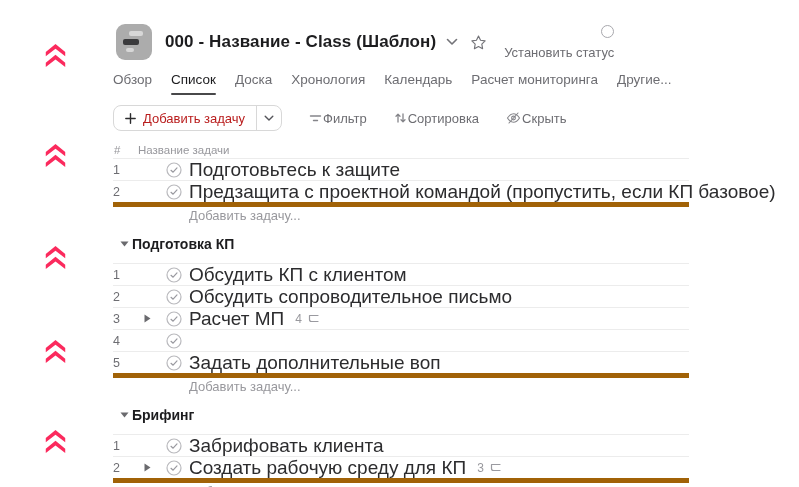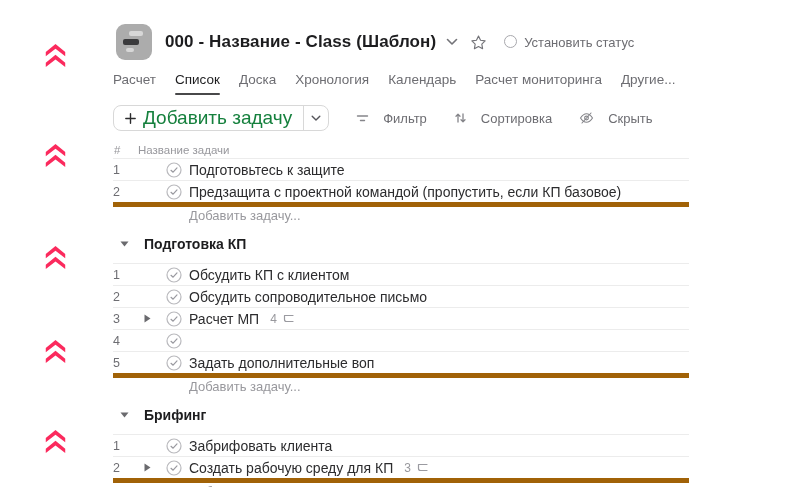--- a/index.html
+++ b/index.html
@@ -19,48 +19,48 @@
   
   .proj-header { display:flex; align-items:center; margin-top:24px; height:36px; }
   .proj-icon { width:36px; height:36px; border-radius:9px; background:#acacac; position:relative; margin-left:3px; flex:none; }
   .proj-icon .bar { position:absolute; border-radius:2px; }
   .bar-top { left:13px; top:7px; width:14px; height:5px; background:#d7d7d7; }
   .bar-mid { left:7px; top:15px; width:16px; height:6px; background:#3a3a3c; }
   .bar-bot { left:10px; top:24px; width:8px; height:4px; background:#d7d7d7; }
   .proj-title { font-size:17px; font-weight:700; margin-left:13px; white-space:nowrap; letter-spacing:.1px; }
   .title-caret { margin-left:10px; display:flex; align-items:center; cursor:pointer; }
   .fav-star { margin-left:12px; display:flex; align-items:center; cursor:pointer; }
-  .status-btn { display:flex; align-items:flex-start; margin-left:17px; gap:7px; color:#6d6d72; font-size:13px; cursor:pointer; white-space:nowrap; }
+  .status-btn { display:flex; align-items:flex-end; margin-left:17px; gap:7px; color:#6d6d72; font-size:13px; cursor:pointer; white-space:nowrap;flex-direction:column; }
   .status-circle { width:13px; height:13px; border:1.4px solid #a8a8ad; border-radius:50%; flex:none; }
 
   
   .tabs { display:flex; gap:19px; margin-top:12px; }
   .tab { font-size:13.5px; color:#6d6d72; padding-bottom:8px; position:relative; cursor:pointer; white-space:nowrap; }
   .tab.active { color:#1d1d1f; font-weight:400; }
   .tab.active::after { content:""; position:absolute; left:0; right:0; bottom:0; height:2px; background:#48484a; border-radius:2px; }
 
   
   .toolbar { display:flex; align-items:center; margin-top:10px; height:26px; }
   .add-btn { display:flex; align-items:stretch; border:1px solid #d8d8d8; border-radius:8px; height:26px; cursor:pointer; background:#fff; }
-  .add-btn-main { display:flex; align-items:center; gap:7px; padding:0 11px; font-size:19px; color:#15803d; }
+  .add-btn-main { display:flex; align-items:center; gap:7px; padding:0 11px; font-size:13px; color:#b91c1c; }
   .add-btn-caret { display:flex; align-items:center; justify-content:center; width:25px; border-left:1px solid #d8d8d8; }
-  .tool-item { display:flex; align-items:center; gap:14px; color:#6d6d72; font-size:13px; margin-left:27px; cursor:pointer; white-space:nowrap; }
+  .tool-item { display:flex; align-items:center; gap:1px; color:#6d6d72; font-size:13px; margin-left:27px; cursor:pointer; white-space:nowrap; }
 
   
   .table-head { display:flex; align-items:flex-end; margin-top:12px; height:15px; font-size:11.5px; color:#98989d; padding-bottom:2px; }
   .th-num { width:25px; padding-left:1px; }
   .task-list { width:576px; }
   .task-row { display:flex; align-items:center; height:22px; border-top:1px solid #ececec; cursor:pointer; }
   .col-num { width:28px; font-size:12.5px; color:#6d6d72; flex:none; }
   .col-arrow { width:20px; display:flex; align-items:center; padding-left:3px; flex:none; }
   .col-check { width:28px; display:flex; align-items:center; padding-left:5px; flex:none; }
-  .task-title { font-size:14px; color:#2c2c2e; white-space:nowrap; }
+  .task-title { font-size:19px; color:#2c2c2e; white-space:nowrap; }
   .subtasks { margin-left:11px; color:#98989d; font-size:12px; display:flex; align-items:center; gap:5px; }
   .add-row { height:22px; border-top:5px solid #a16207; color:#98989d; font-size:13px; padding-left:76px; display:flex; align-items:center; cursor:pointer; }
-  .section-header { display:flex; align-items:center; gap:15px; padding-left:7px; height:39px; cursor:pointer; }
+  .section-header { display:flex; align-items:center; gap:3px; padding-left:7px; height:39px; cursor:pointer; }
   .section-title { font-size:14px; font-weight:700; color:#1d1d1f; }
   svg { display:block; }
 </style>
 </head>
 <body>
 
 <div class="logo lp1">
     <svg width="25" height="25" viewBox="0 0 25 27">
       <polygon points="12.5,1 23,9.6 23,14.4 12.5,6.1 2,14.4 2,9.6" fill="#FB2A5D"></polygon>
       <polygon points="12.5,12.6 23,21.2 23,26 12.5,17.7 2,26 2,21.2" fill="#FB2A5D"></polygon>
@@ -110,21 +110,21 @@
           <path d="M12 3l2.9 5.85 6.45.94-4.67 4.55 1.1 6.43L12 17.73l-5.78 3.04 1.1-6.43-4.67-4.55 6.45-.94z" fill="none" stroke="#737378" stroke-width="1.6" stroke-linejoin="round"></path>
         </svg>
     </span>
     <div class="status-btn">
       <span class="status-circle"></span>
       <span>Установить статус</span>
     </div>
   </div>
 
   <div class="tabs">
-      <div class="tab"><span class="tab-label">Расчет</span></div>
+      <div class="tab"><span class="tab-label">Обзор</span></div>
       <div class="tab active"><span class="tab-label">Список</span></div>
       <div class="tab"><span class="tab-label">Доска</span></div>
       <div class="tab"><span class="tab-label">Хронология</span></div>
       <div class="tab"><span class="tab-label">Календарь</span></div>
       <div class="tab"><span class="tab-label">Расчет мониторинга</span></div>
       <div class="tab"><span class="tab-label">Другие...</span></div>
     </div>
 
   <div class="toolbar">
     <div class="add-btn">

